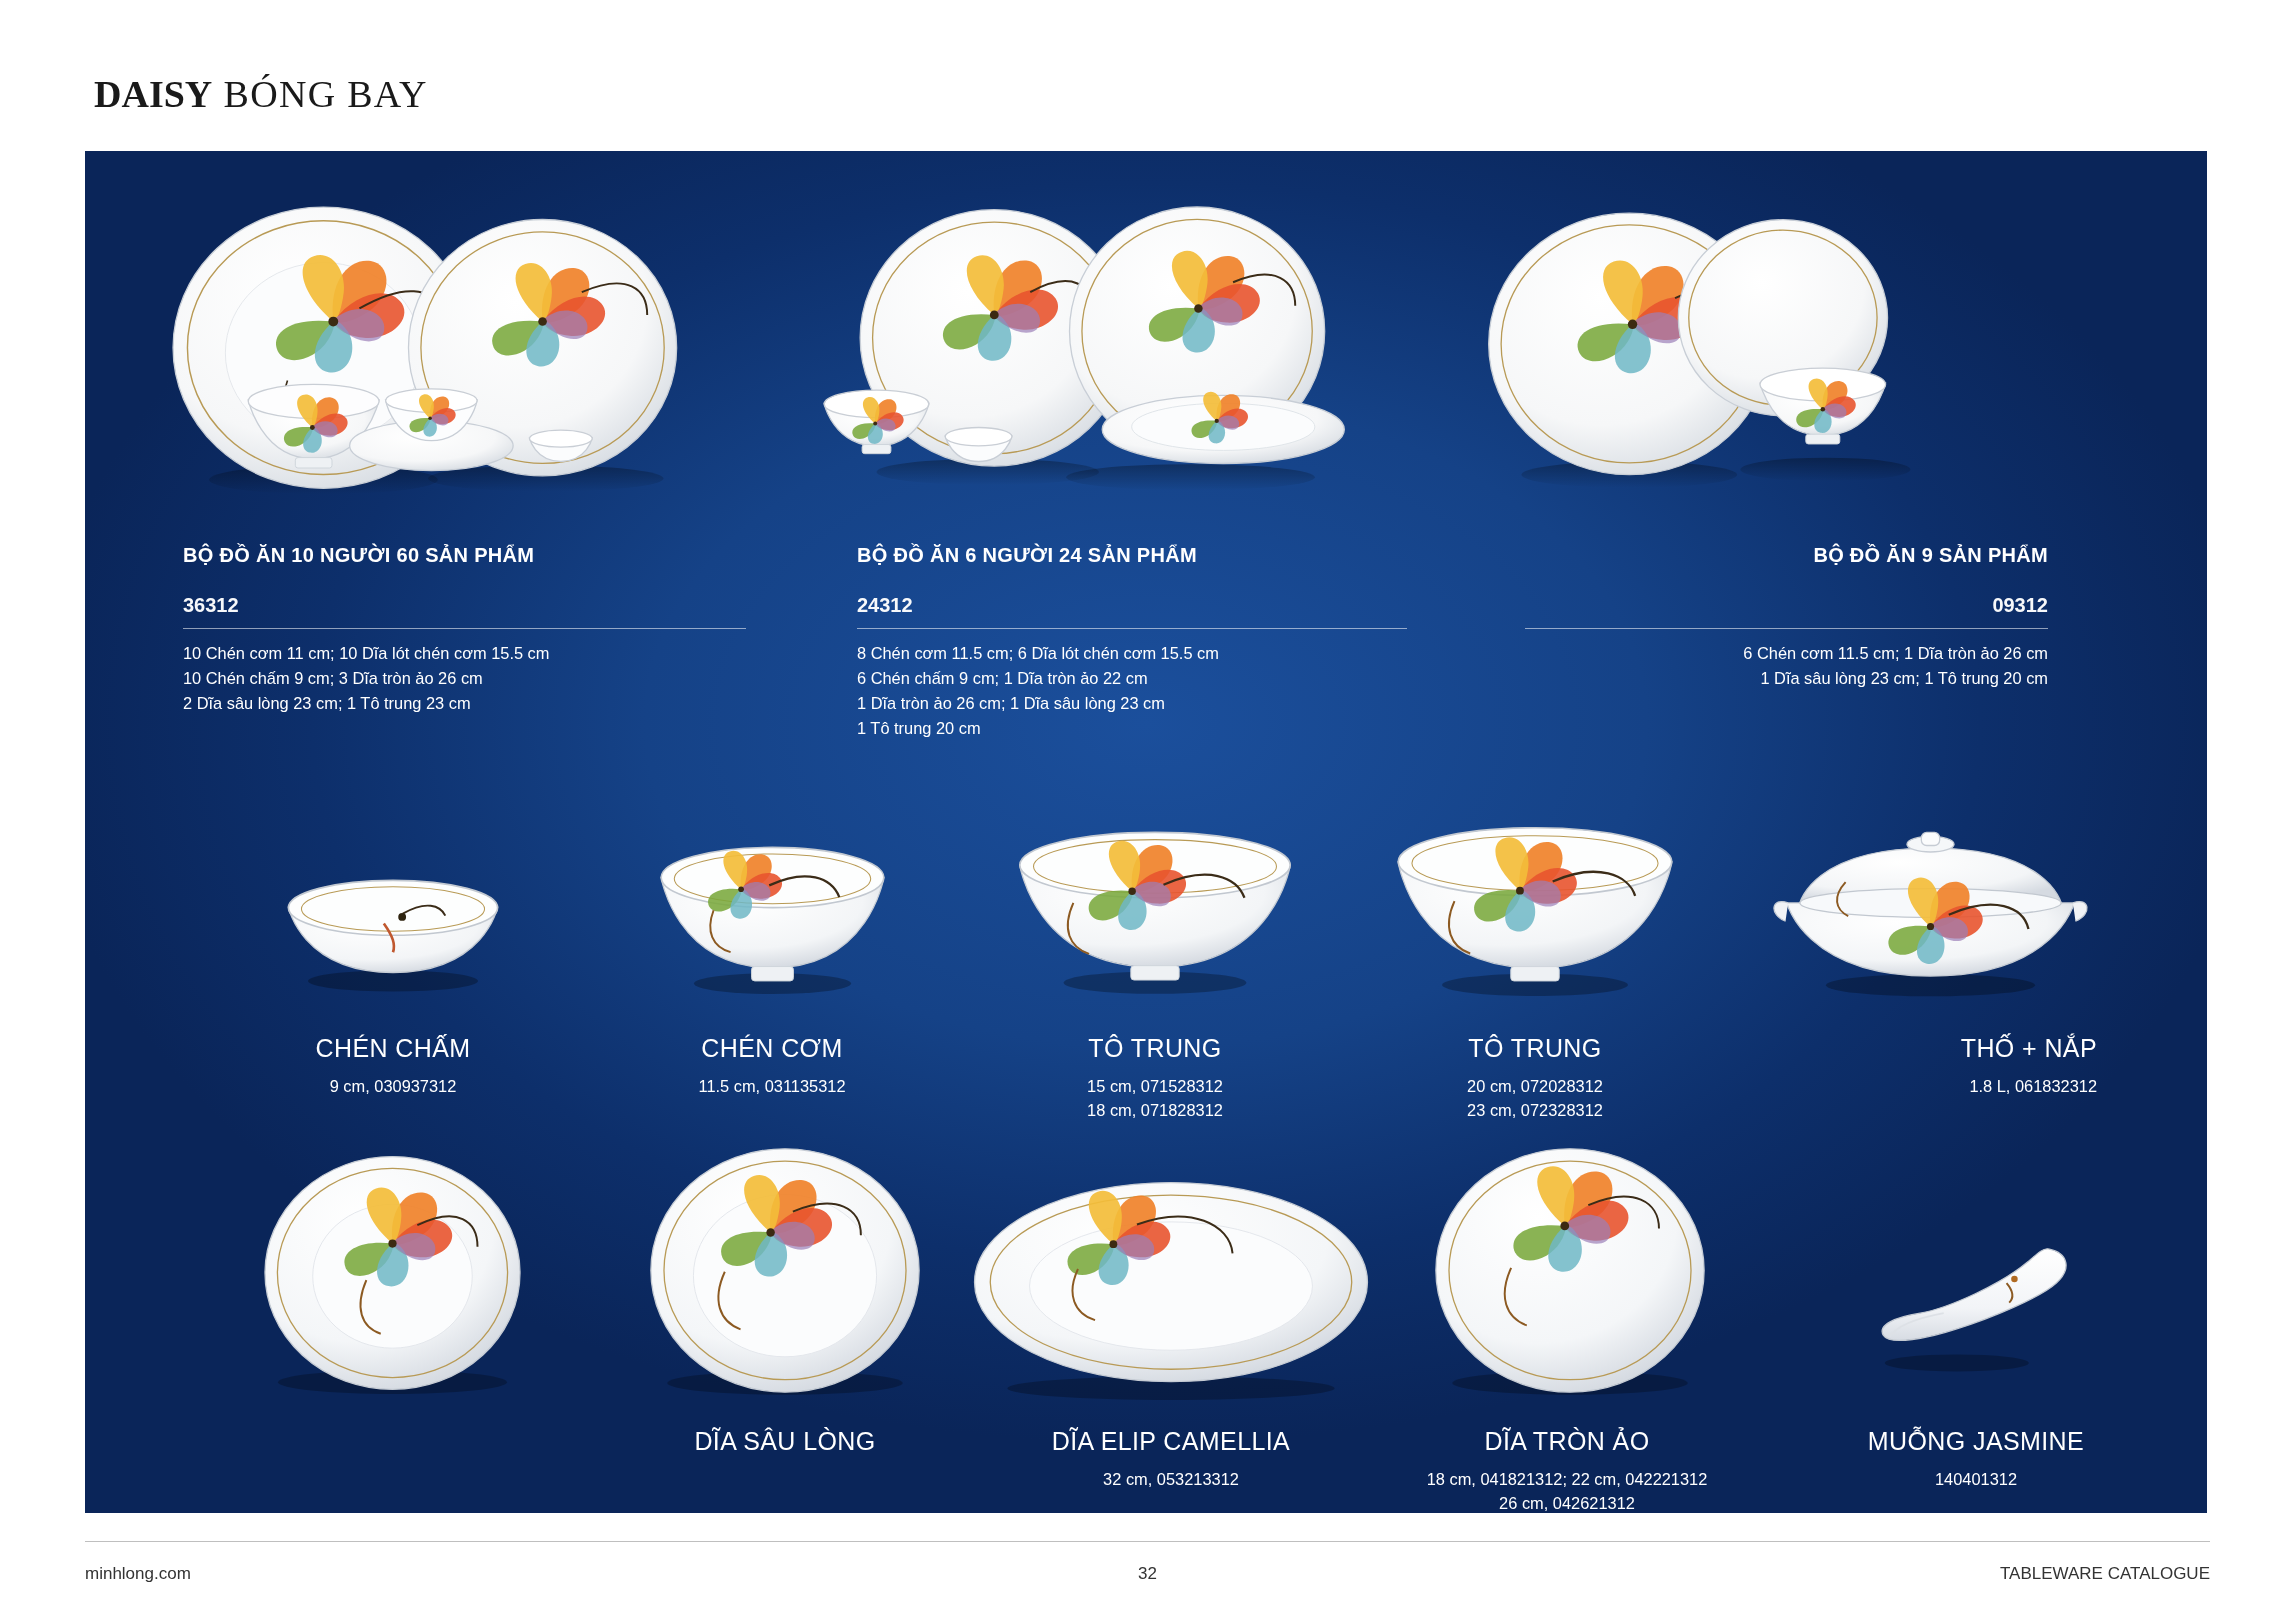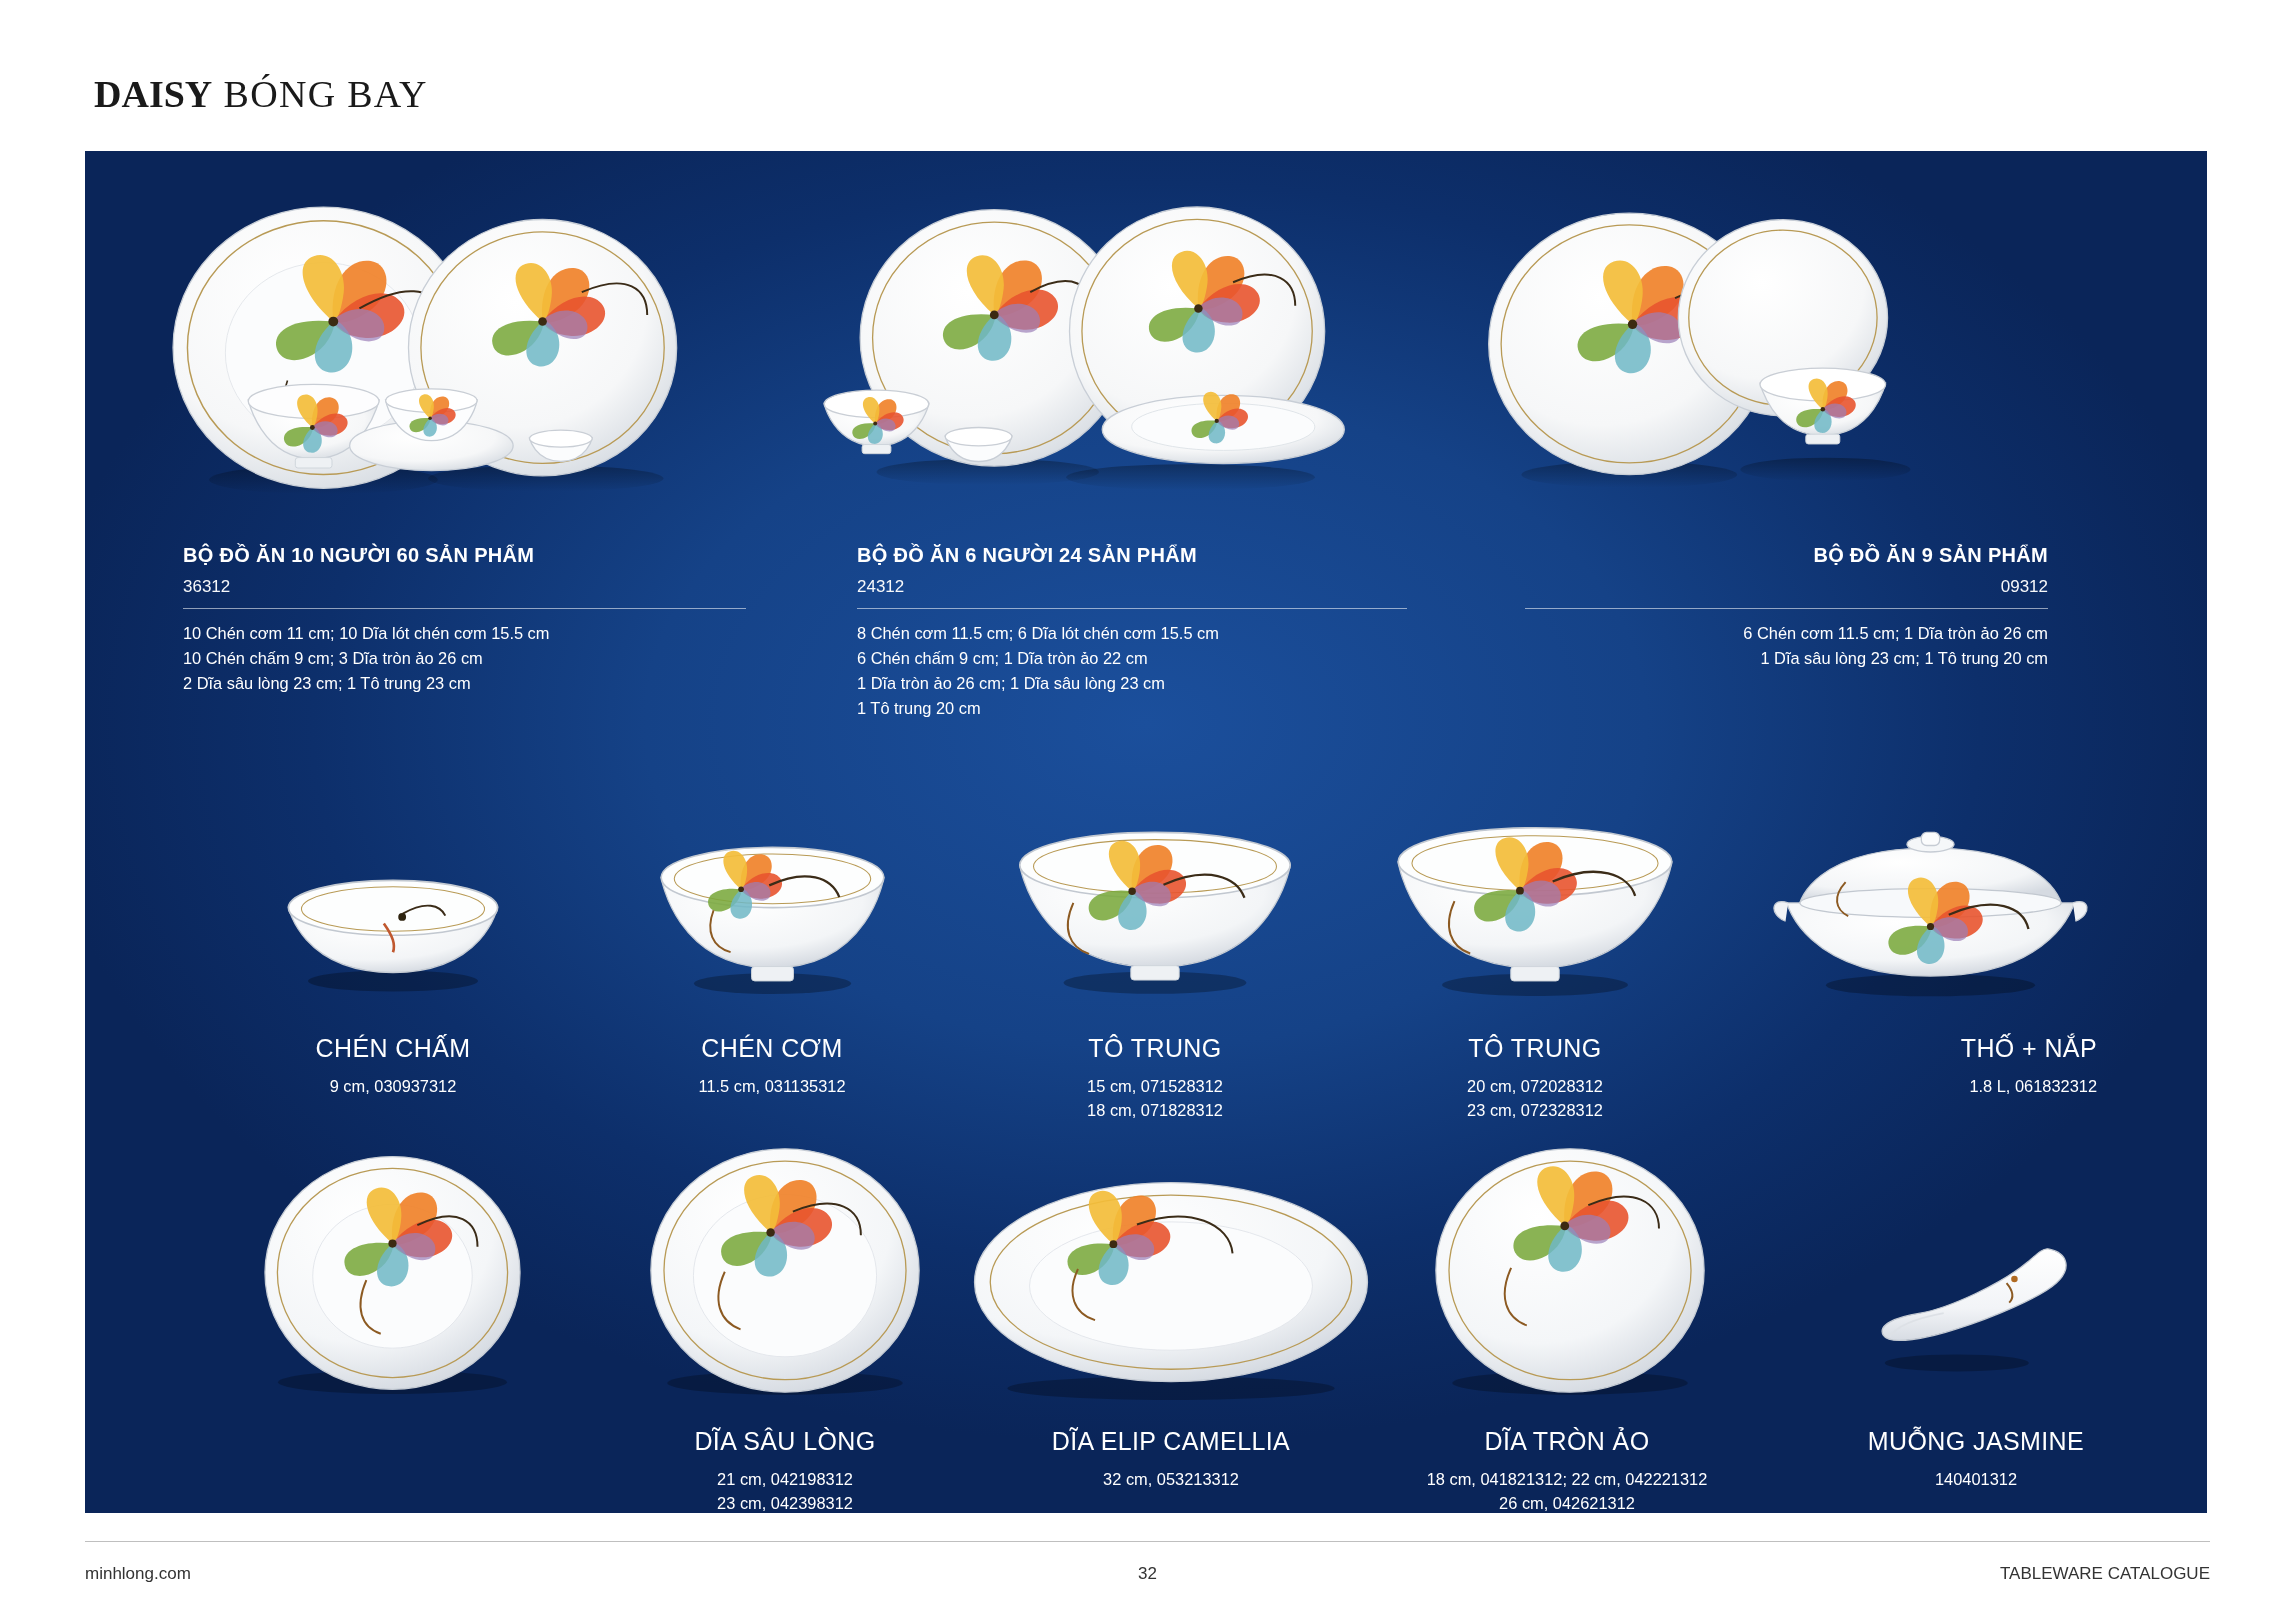--- a/index.html
+++ b/index.html
@@ -66,22 +66,22 @@
     height: 0.7px; background: #bfbfbf;
   }
 
   
   .setblock { position: absolute; color: #ffffff; }
   .set-name {
     font-size: 20px; font-weight: bold; letter-spacing: 0.3px;
     white-space: nowrap;
   }
   .set-code {
-    margin-top: 10px;
-    font-size: 17px; font-weight: normal; opacity: .97;
+    margin-top: 27px;
+    font-size: 20px; font-weight: bold; opacity: .97;
   }
   .set-rule {
     margin-top: 10.5px;
     height: 0.7px; background: rgba(255,255,255,.55);
   }
   .set-spec {
     margin-top: 13px;
     font-size: 16.4px; line-height: 1.52; font-weight: normal;
     white-space: pre-line;
   }
@@ -519,22 +519,20 @@
                  C118,154 58,166 48,150 C38,134 66,122 104,116
                  C150,108 230,70 268,38 C282,26 292,16 300,18 Z" fill="url(#sp1)" stroke="#c3c9d1" stroke-width="2"></path>
         <path d="M58,152 C70,132 108,122 140,116" fill="none" stroke="#dde1e6" stroke-width="3"></path>
         <path d="M236,70 C246,82 248,92 240,100" fill="none" stroke="#8c5a22" stroke-width="3"></path>
         <circle cx="248" cy="64" r="5" fill="#b06a22"></circle>
       </svg>
     </div>
 
     <div class="item" style="left:497px; top:1276px; width:406px;">
       <div class="item-name">DĨA SÂU LÒNG</div>
-      <div class="item-spec">21 cm, 042198312
-23 cm, 042398312</div>
     </div>
     <div class="item" style="left:883px; top:1276px; width:406px;">
       <div class="item-name">DĨA ELIP CAMELLIA</div>
       <div class="item-spec">32 cm, 053213312</div>
     </div>
     <div class="item" style="left:1279px; top:1276px; width:406px;">
       <div class="item-name">DĨA TRÒN ẢO</div>
       <div class="item-spec">18 cm, 041821312; 22 cm, 042221312
 26 cm, 042621312</div>
     </div>

